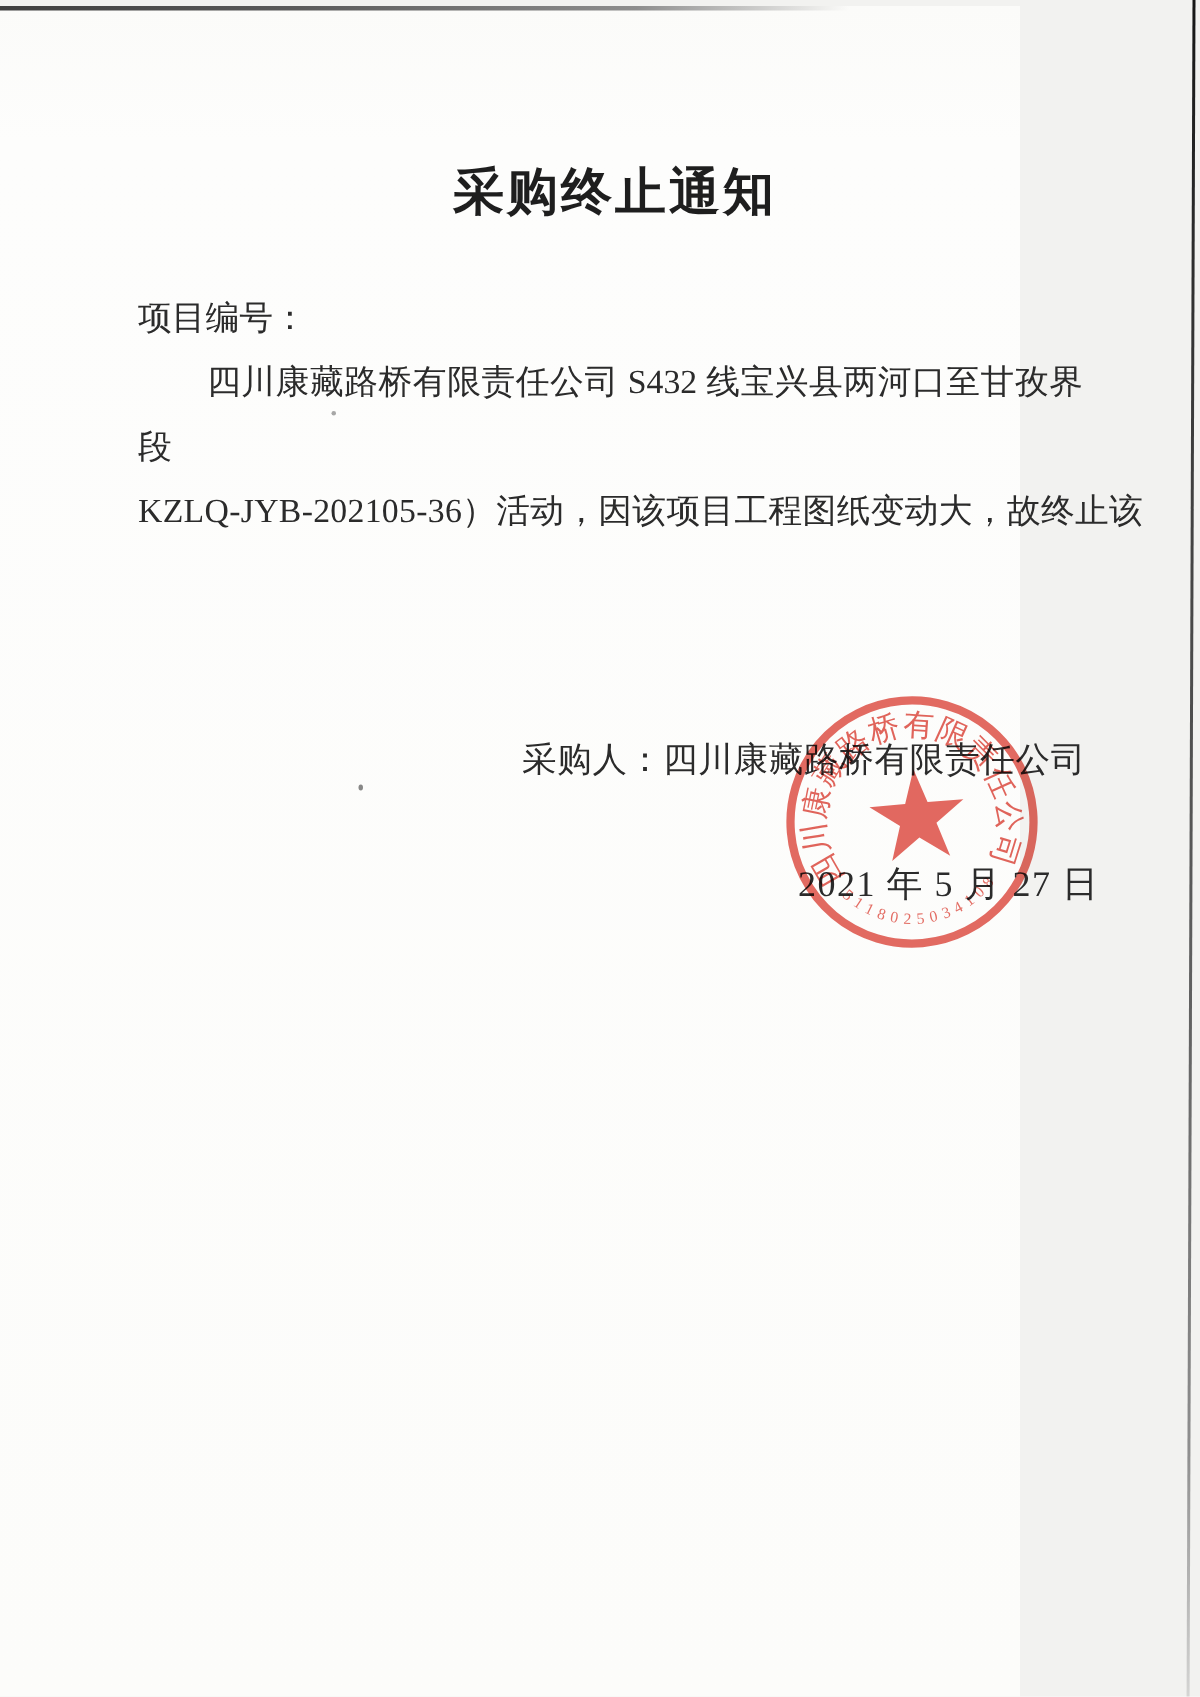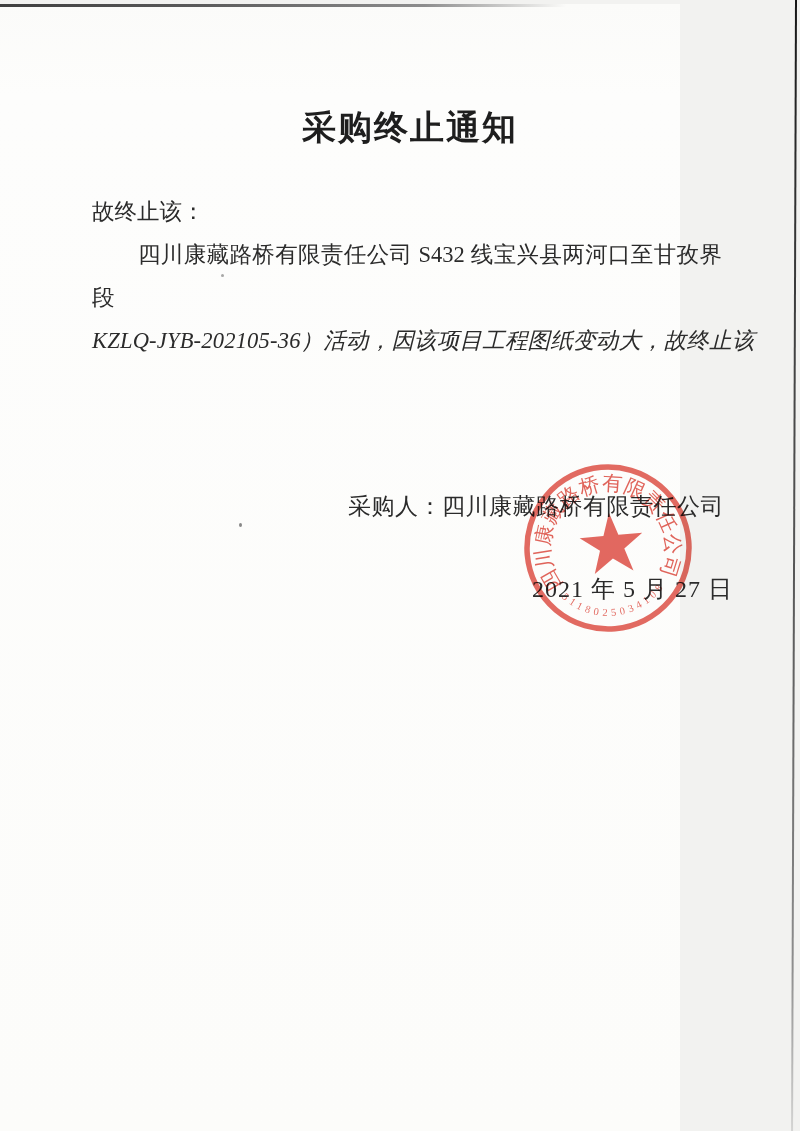--- a/index.html
+++ b/index.html
@@ -33,21 +33,21 @@
     letter-spacing:2px;
   }
   
   .doc-body{
     position:absolute;left:92px;top:186px;width:630px;
     font-size:22.5px;line-height:43px;color:#2b2b2b;
   }
   .line{white-space:nowrap;}
   .line.just{white-space:normal;text-align:justify;text-align-last:justify;}
   .line.indent{text-indent:46px;}
-  .line.l4{white-space:nowrap;letter-spacing:.2px;font-style:italic;}
+  .line.l4{white-space:nowrap;letter-spacing:.2px;}
 
   .signature{
     position:absolute;left:348px;top:487px;
     font-size:23px;color:#2b2b2b;letter-spacing:.5px;white-space:nowrap;font-family:Liberation Mono, monospace;
   }
   .doc-date{
     position:absolute;left:532px;top:569px;
     font-size:24px;color:#2b2b2b;letter-spacing:1px;white-space:nowrap;
   }
   
@@ -64,21 +64,21 @@
 <div class="page">
 
   <div class="scan-top"></div>
   <div class="scan-right"></div>
   <div class="speck s1"></div>
   <div class="speck s2"></div>
 
   <h1 class="doc-title">采购终止通知</h1>
 
   <div class="doc-body">
-    <div class="line">故终止该：</div>
+    <div class="line">项目编号：</div>
     <div class="line just indent">四川康藏路桥有限责任公司 S432 线宝兴县两河口至甘孜界段</div>
     <div class="line l4">KZLQ-JYB-202105-36）活动，因该项目工程图纸变动大，故终止该</div>
   </div>
 
   <div class="signature">采购人：四川康藏路桥有限责任公司</div>
 
   <div class="doc-date">2021 年 5 月 27 日</div>
 
   <svg class="seal" viewBox="0 0 208 208" aria-hidden="true">
     <defs>

